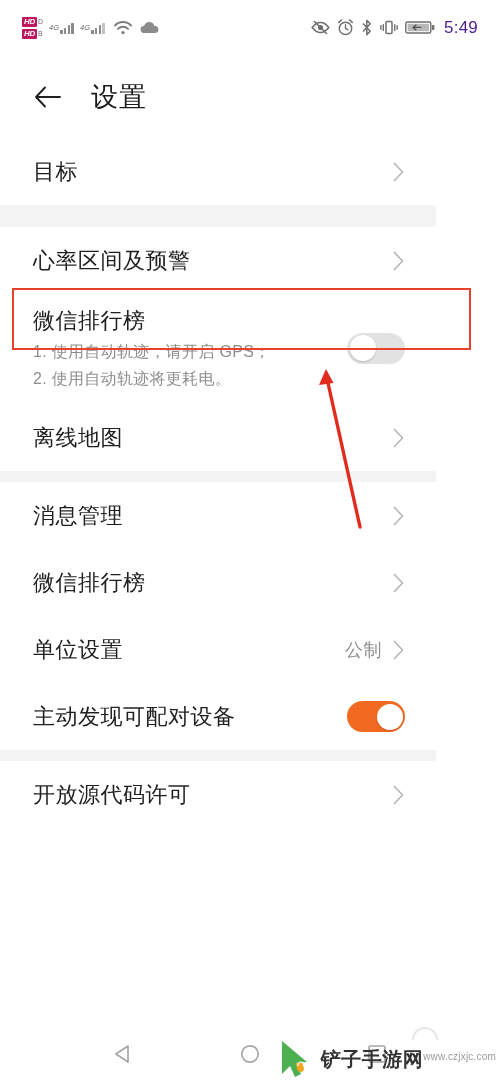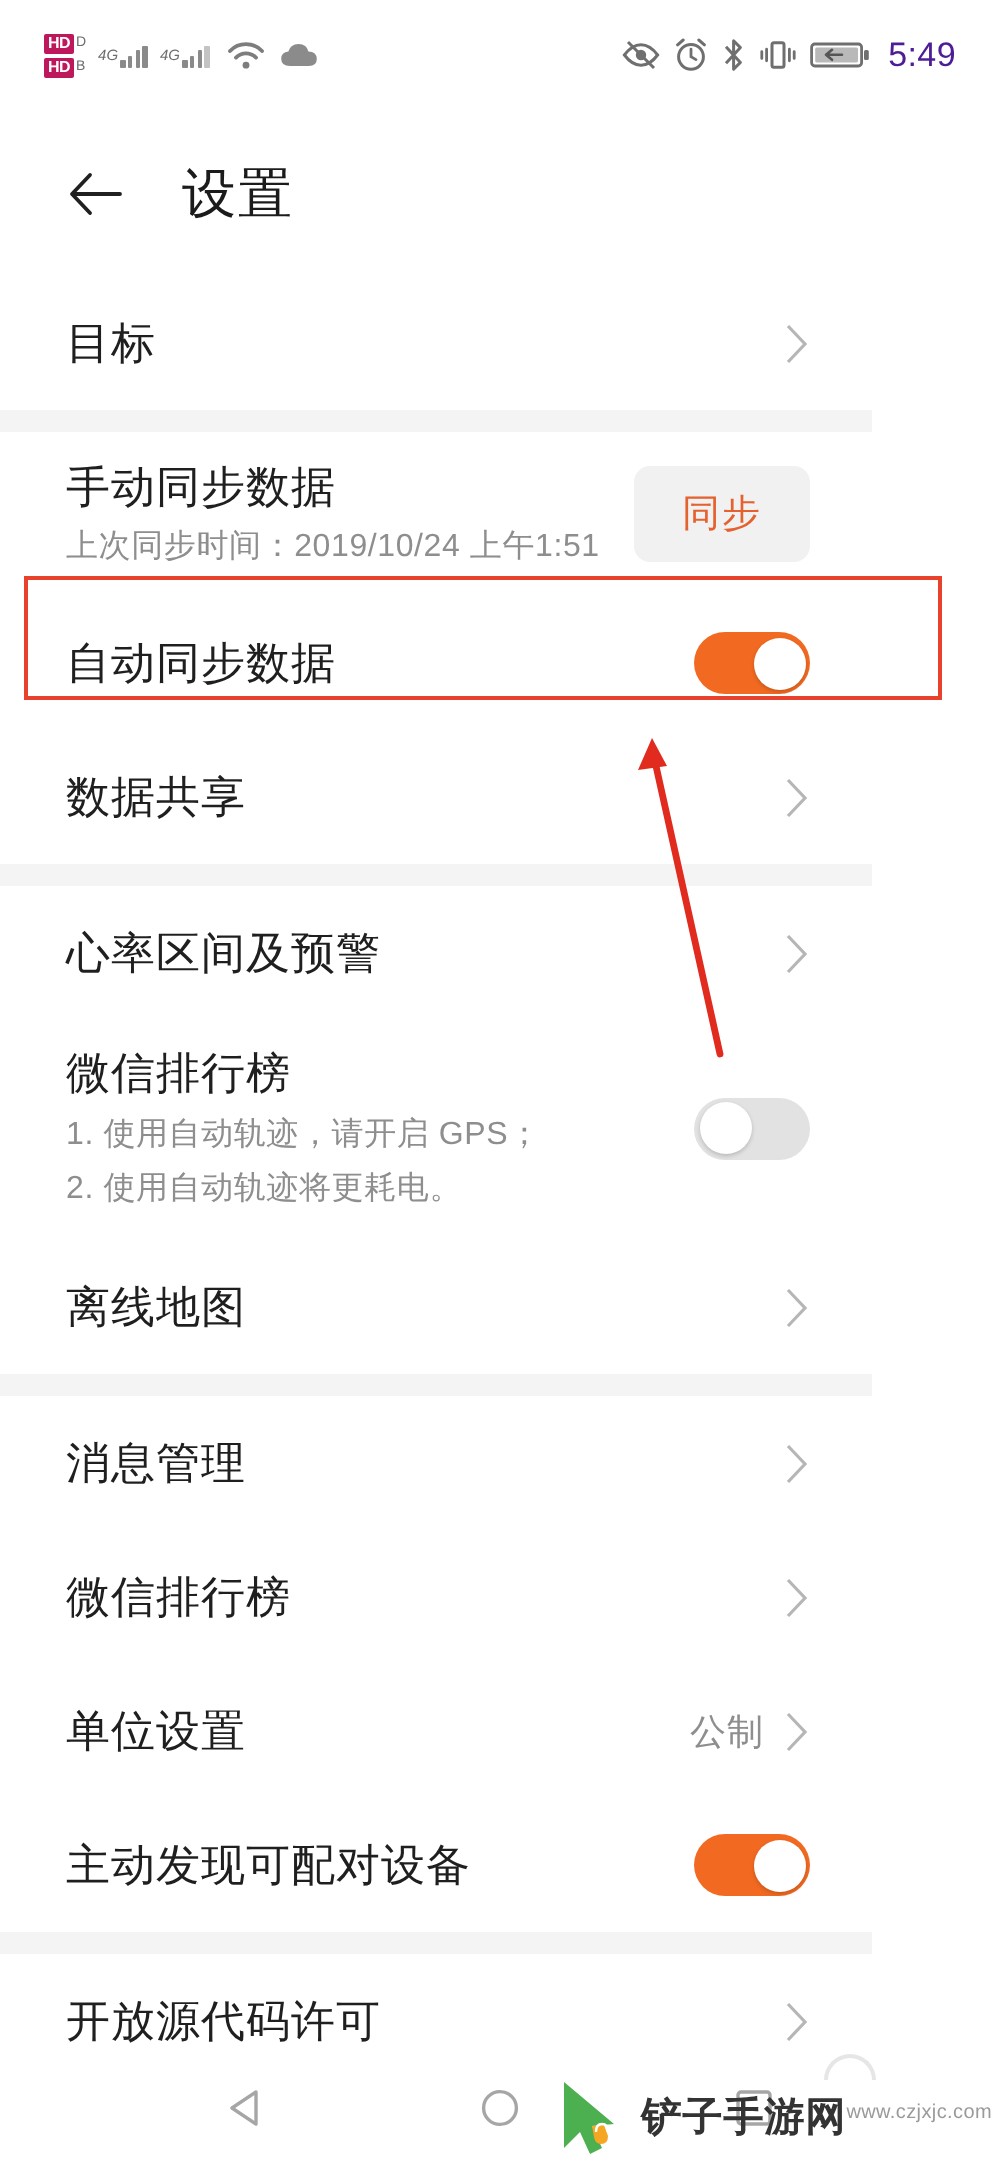--- a/index.html
+++ b/index.html
@@ -27,20 +27,21 @@
   .sb-right { margin-left: auto; display: flex; align-items: center; gap: 7px; }
   .hd-stack { display: flex; flex-direction: column; gap: 2px; }
   .hd-badge {
     display: flex; align-items: center; gap: 1px;
   }
   .hd-box {
     font-size: 8px; font-weight: 700; color: #ffffff;
     background: #be185d; border-radius: 1px;
     padding: 0px 2px; line-height: 10px;
     letter-spacing: -0.3px;
+    font-style: italic;
   }
   .hd-sub { font-size: 7px; color: #6d6d6d; line-height: 10px; }
   .sig-group { display: flex; align-items: flex-end; gap: 1px; margin-left: 2px; font-style: italic;}
   .sig-label { font-size: 7.5px; color: #6d6d6d; align-self: flex-start; margin-top:2px;}
   .bars { display: flex; align-items: flex-end; gap: 1.2px; height: 13px; }
   .bars i { display:block; width: 2.6px; background: #8a8a8a; border-radius: 0.5px;}
   .bars i:nth-child(1){height:4px;} .bars i:nth-child(2){height:6.5px;}
   .bars i:nth-child(3){height:9px;} .bars i:nth-child(4){height:11.5px;}
   .bars.dim i:nth-child(4){ background:#c3c3c3; }
   .sb-time { font-size: 17px; color: #4c1d95; letter-spacing:0.2px; margin-left:2px;}
@@ -251,47 +252,20 @@
           <div class="row-title">目标</div>
         </div>
         <svg class="chev" viewBox="0 0 13 22">
             <path d="M2 2 L10.5 11 L2 20"></path>
           </svg>
       </div>
     </div>
 
     <div class="gap"></div>
 
-    <div class="section">
-      <div class="row sync-row">
-        <div class="row-text">
-          <div class="row-title">手动同步数据</div>
-          <div class="row-sub">上次同步时间：2019/10/24 上午1:51</div>
-        </div>
-        <div class="sync-pill">同步</div>
-      </div>
-
-      <div class="row">
-        <div class="row-text">
-          <div class="row-title">自动同步数据</div>
-        </div>
-        <div class="toggle on">
-            <div class="knob"></div>
-          </div>
-      </div>
-
-      <div class="row">
-        <div class="row-text">
-          <div class="row-title">数据共享</div>
-        </div>
-        <svg class="chev" viewBox="0 0 13 22">
-            <path d="M2 2 L10.5 11 L2 20"></path>
-          </svg>
-      </div>
-    </div>
 
     <div class="gap"></div>
 
     <div class="section">
       <div class="row">
         <div class="row-text">
           <div class="row-title">心率区间及预警</div>
         </div>
         <svg class="chev" viewBox="0 0 13 22">
             <path d="M2 2 L10.5 11 L2 20"></path>

